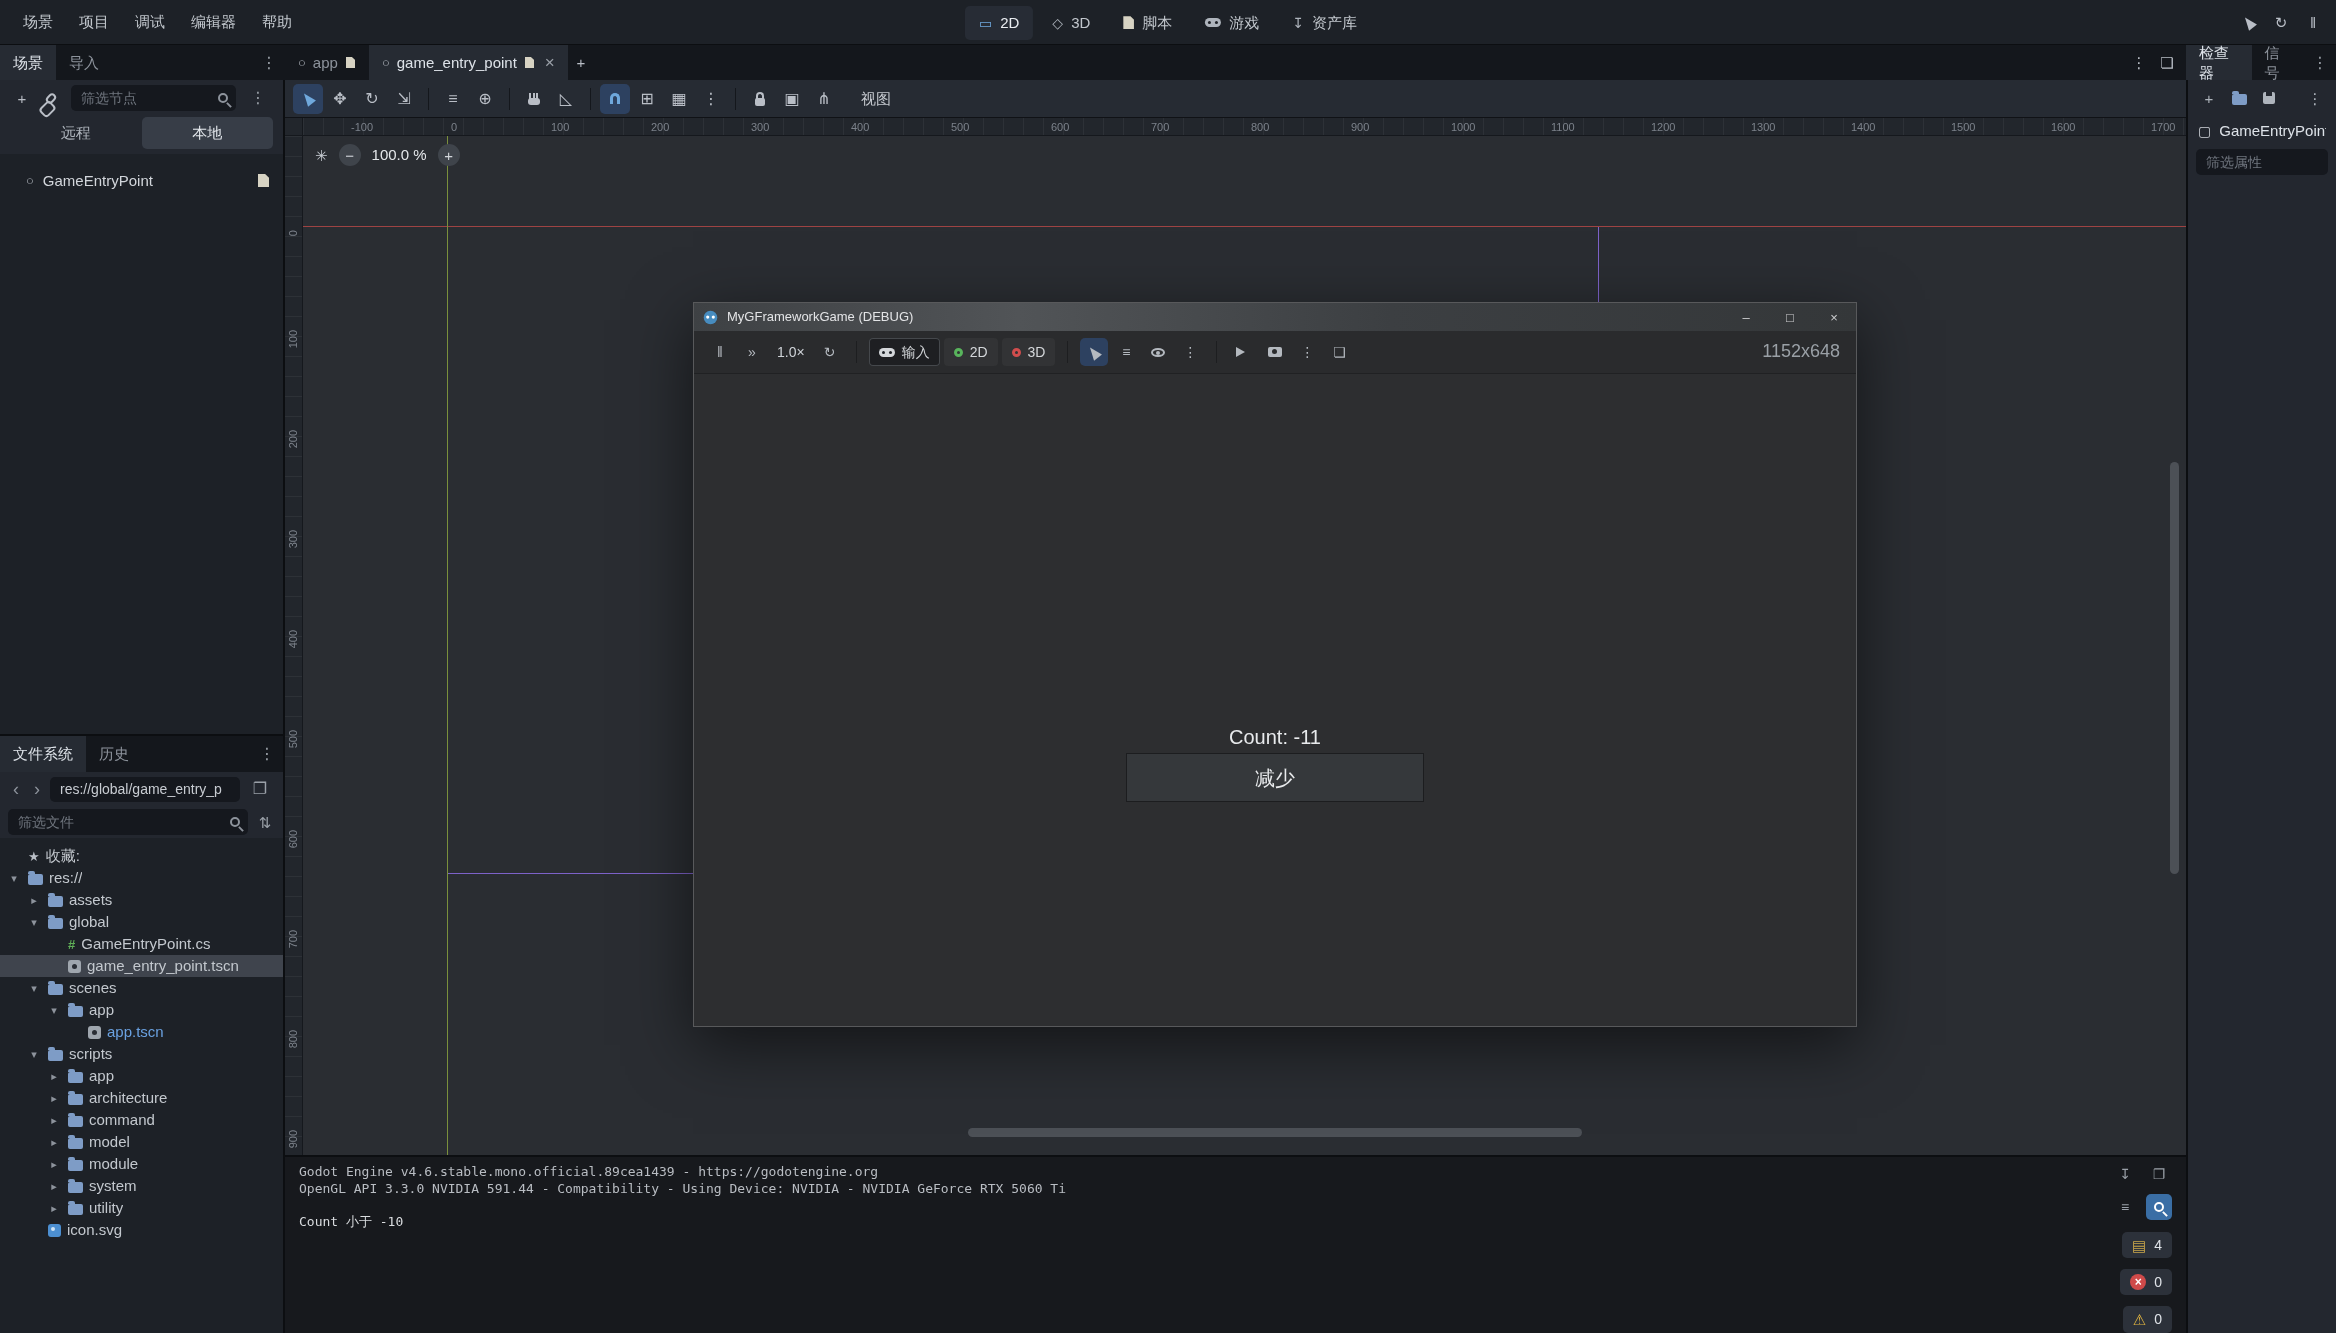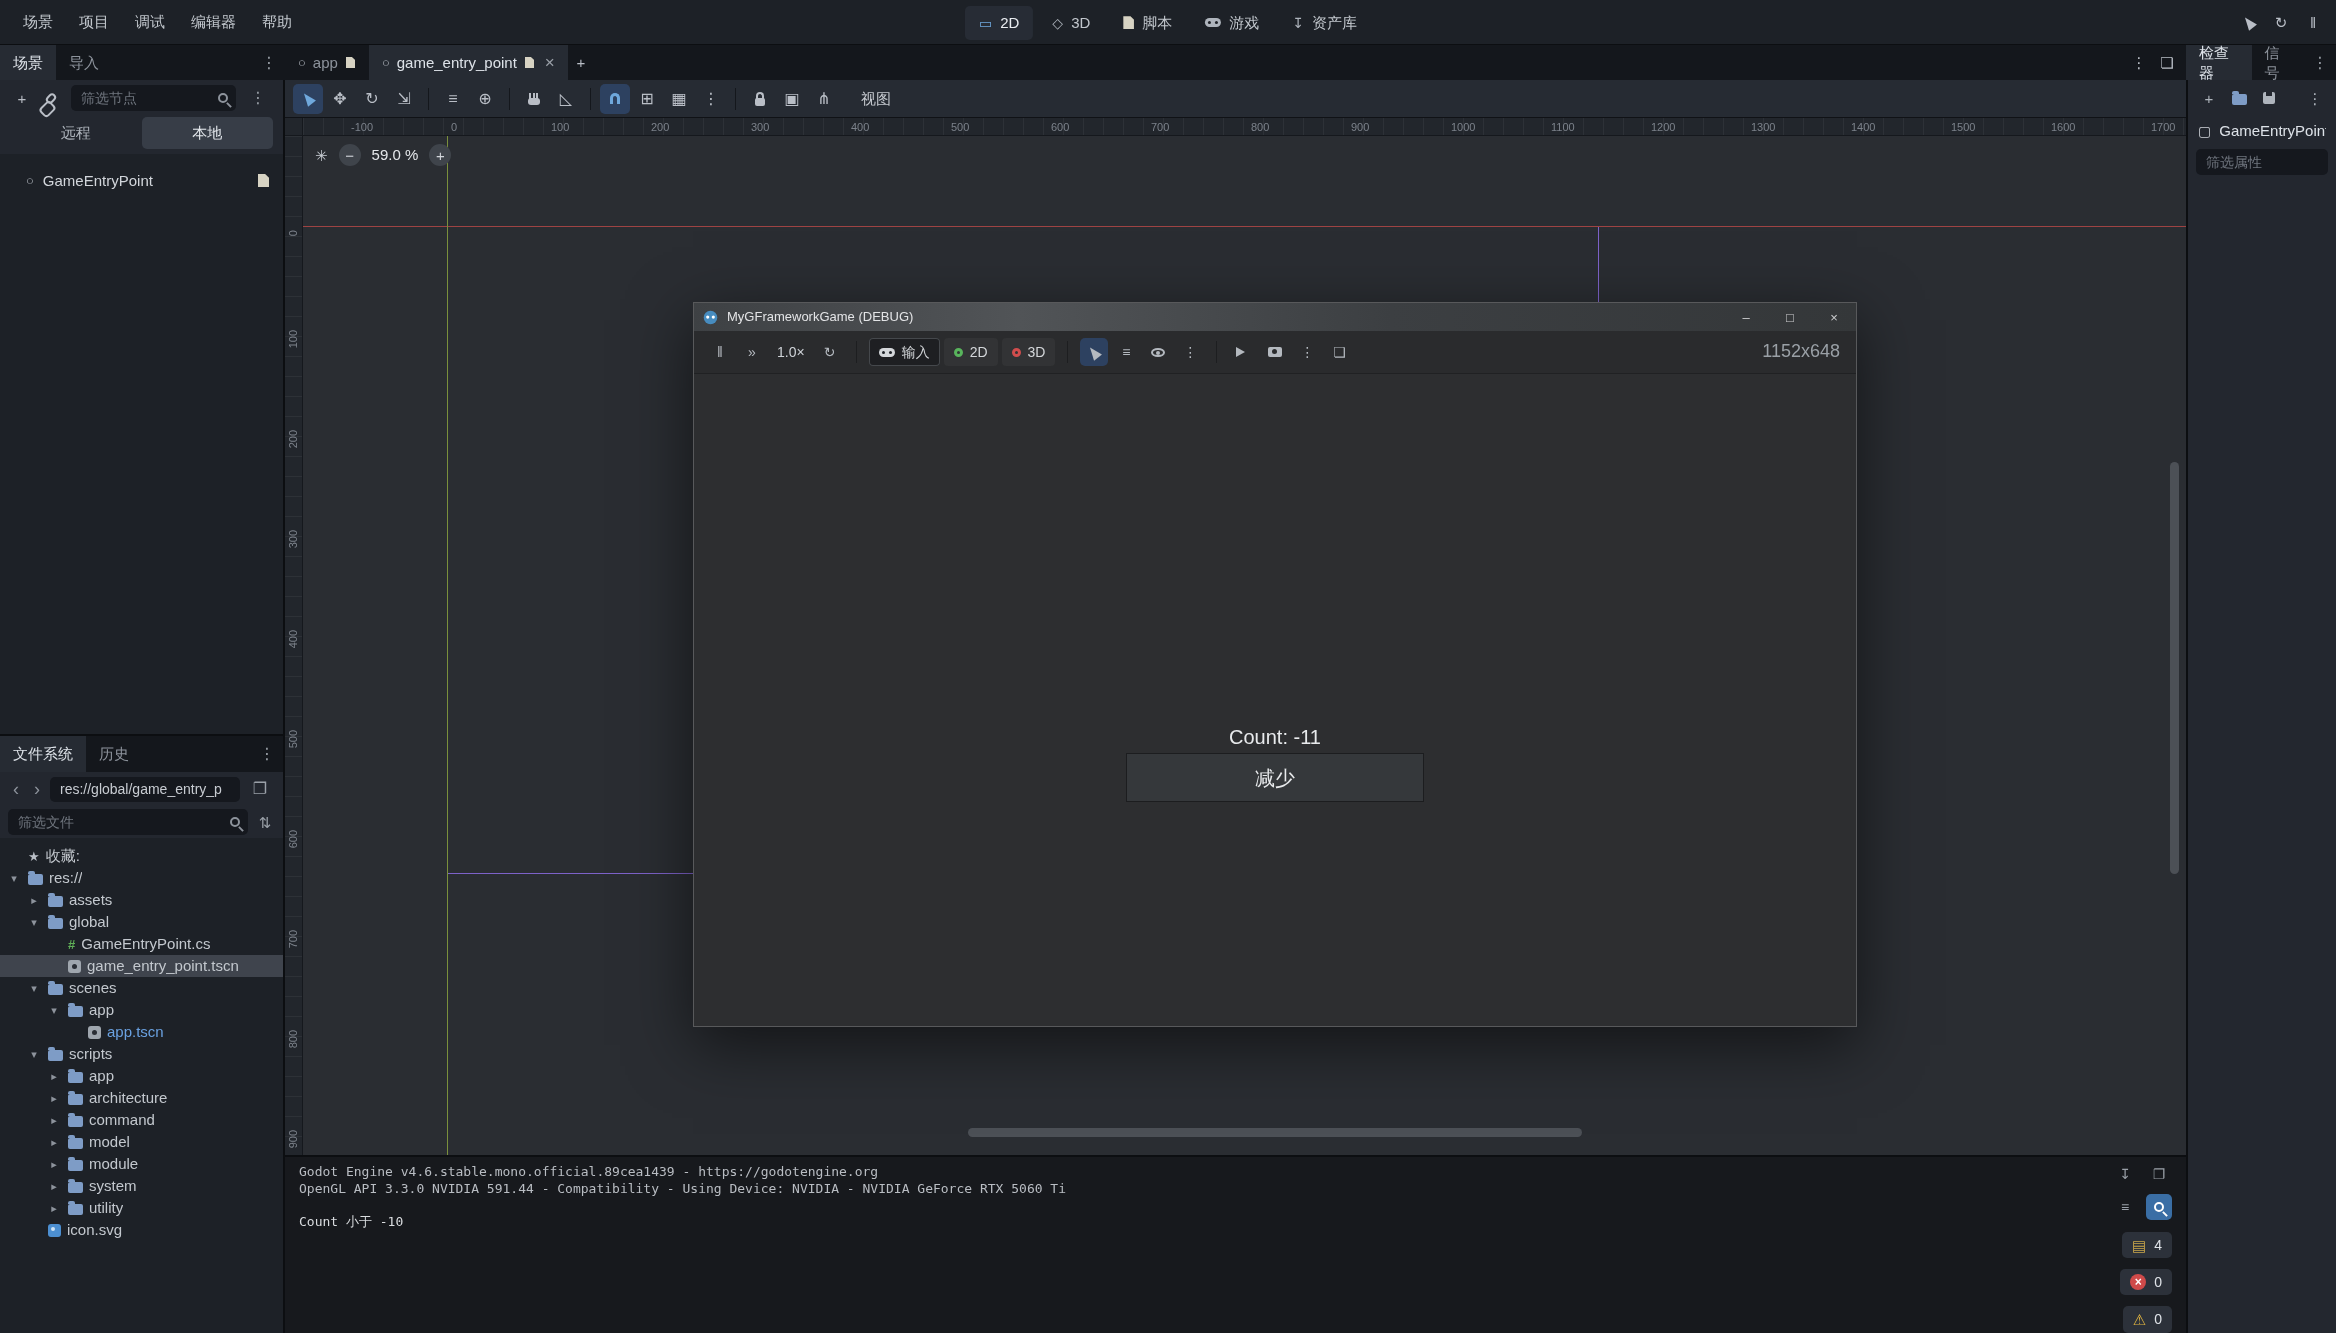--- a/index.html
+++ b/index.html
@@ -507,21 +507,21 @@
       </div>
     <div id="canvas">
       <div id="vp-rect" style="border-color: rgb(125, 98, 201);"></div>
       <div id="x-axis" style="background: rgb(158, 67, 67);"></div>
       <div id="y-axis" style="background: rgb(122, 143, 60);"></div>
       <div id="zoom-bar">
         <span id="center-view" class="glyph">✳</span>
         <div class="zbtn">
             <span class="glyph">−</span>
           </div>
-        <span id="zoom-value">59.0 %</span>
+        <span id="zoom-value">100.0 %</span>
         <div class="zbtn">
             <span class="glyph">+</span>
           </div>
       </div>
     </div>
     <div class="vscroll"></div>
     <div class="hscroll"></div>
   </div>
 
   <div id="output">

